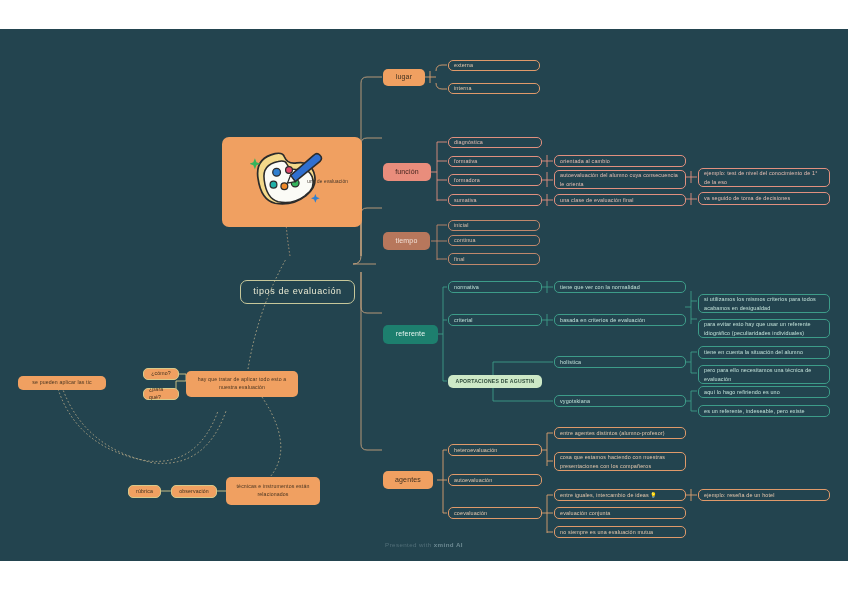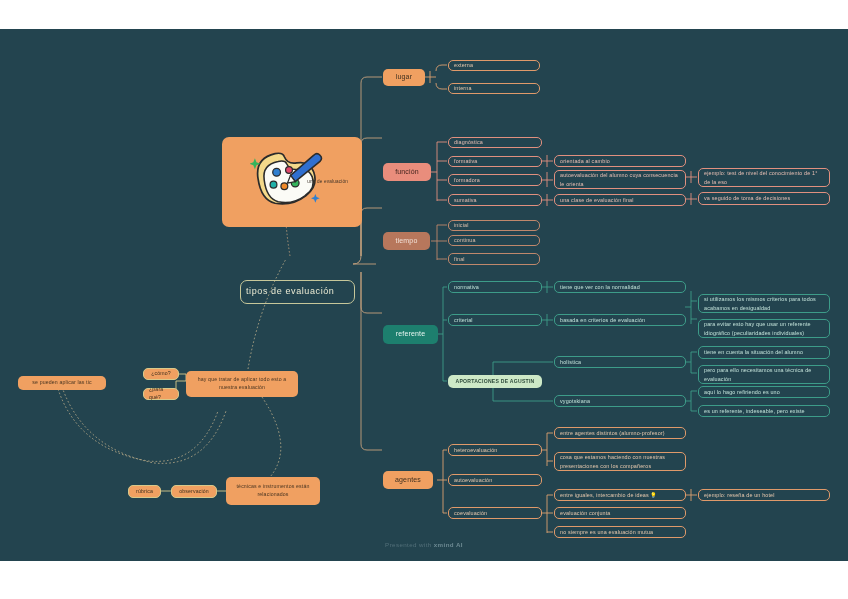--- a/index.html
+++ b/index.html
@@ -40,21 +40,21 @@
     padding: 2px 5px;
     white-space: pre-wrap;
   }
   
   .root {
     background: transparent;
     border: 1.1px solid #c6c79a;
     color: #eaead3;
     font-size: 9px;
     letter-spacing: .6px;
-    justify-content: flex-start;
+    justify-content: center;
     border-radius: 7px;
   }
   .imgcard {
     background: #f0a061;
     border-radius: 7px;
     border: none;
     padding: 0;
   }
   .imgcard .cap {
     position: absolute;

